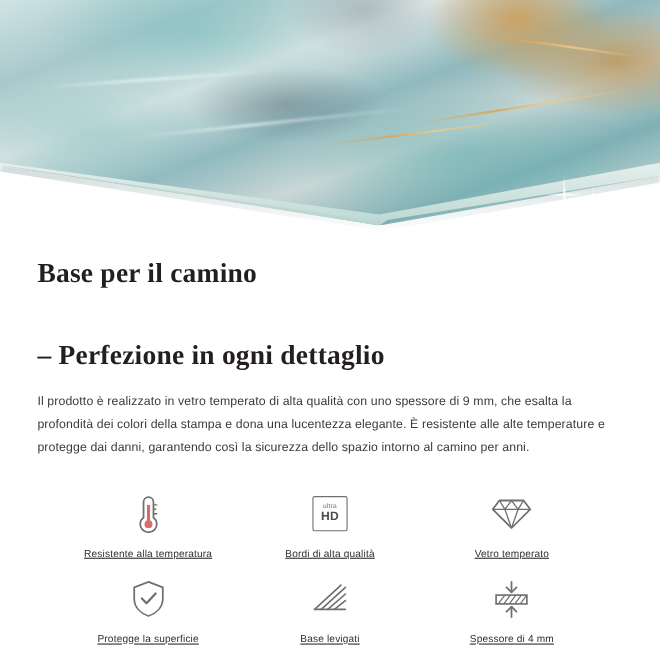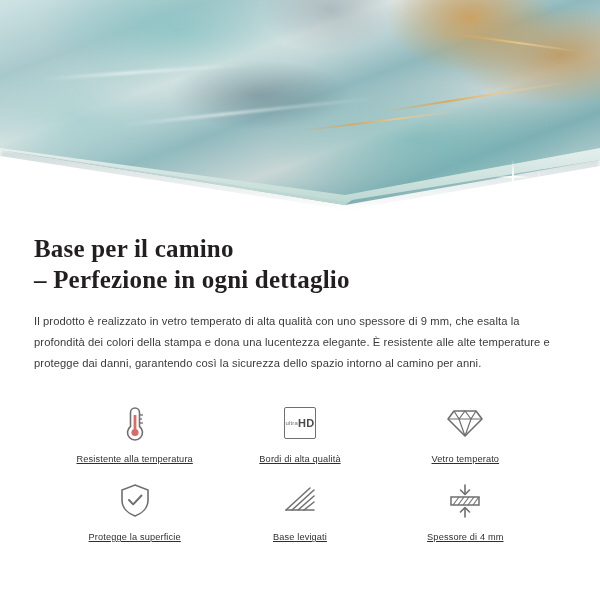--- a/index.html
+++ b/index.html
@@ -108,20 +108,21 @@
     font-family: "Liberation Serif", serif;
     font-size: 25px;
     line-height: 31px;
     color: #231f20;
     font-weight: 700;
     margin: 0;
     letter-spacing: 0.2px;
   }
   .headline .line2 {
     display: block;
+    margin-top: 44px;
   }
   .paragraph {
     margin: 16px 0 0 0;
     font-size: 11.2px;
     line-height: 21px;
     color: #3a3a3a;
     letter-spacing: 0.1px;
     max-width: 540px;
   }
 
@@ -153,21 +154,21 @@
     letter-spacing: 0.15px;
     text-decoration: underline;
   }
   svg { display: block; }
   .ultrahd-box {
     width: 30px;
     height: 30px;
     border: 1.6px solid #6f6f6f;
     border-radius: 2px;
     display: flex;
-    flex-direction: row;
+    flex-direction: column;
     align-items: center;
     justify-content: center;
     line-height: 1;
   }
   .ultrahd-box .u-top {
     font-size: 6px;
     color: #6f6f6f;
     letter-spacing: 0.2px;
   }
   .ultrahd-box .u-bot {

